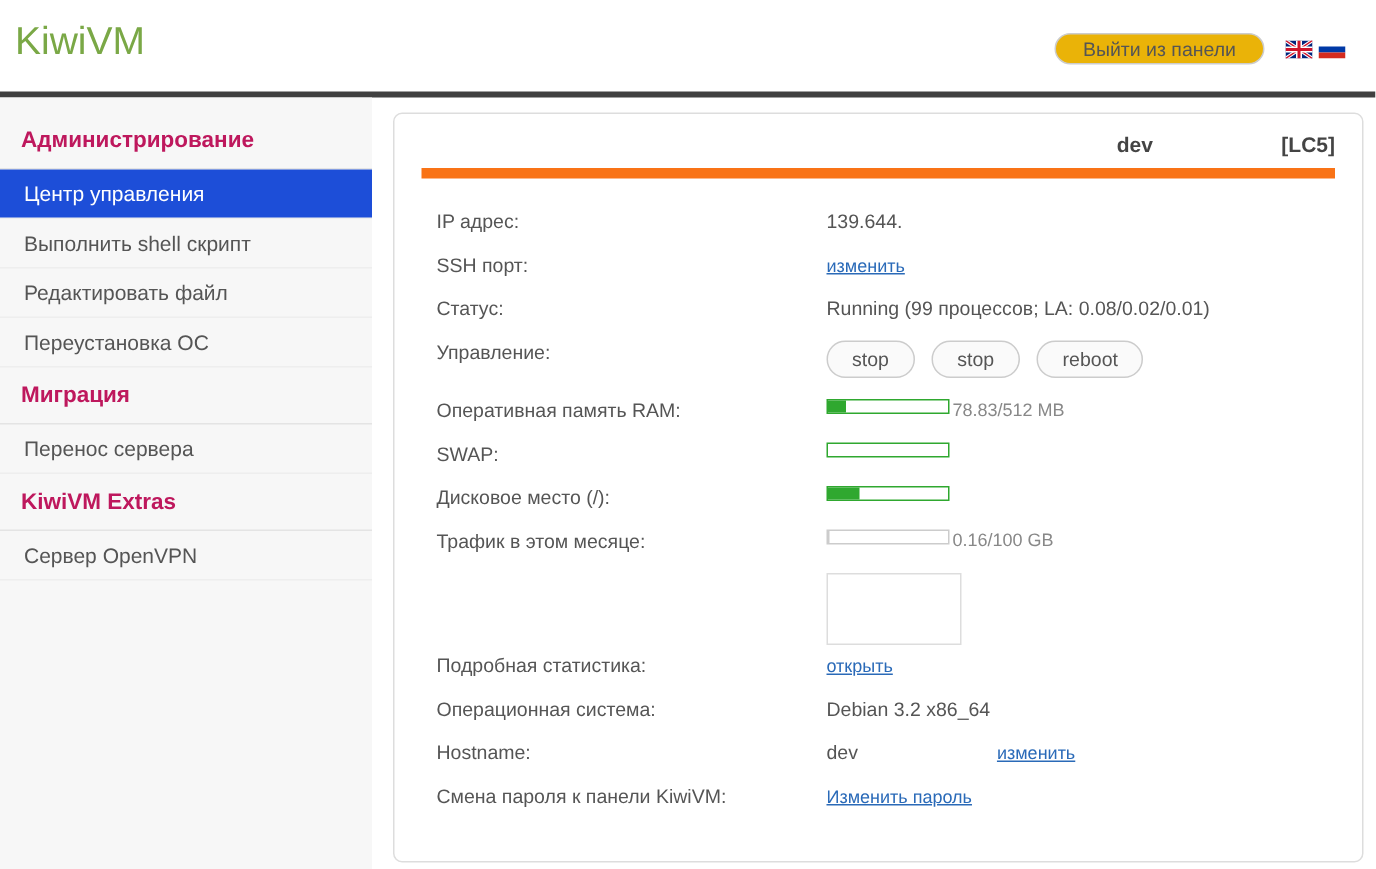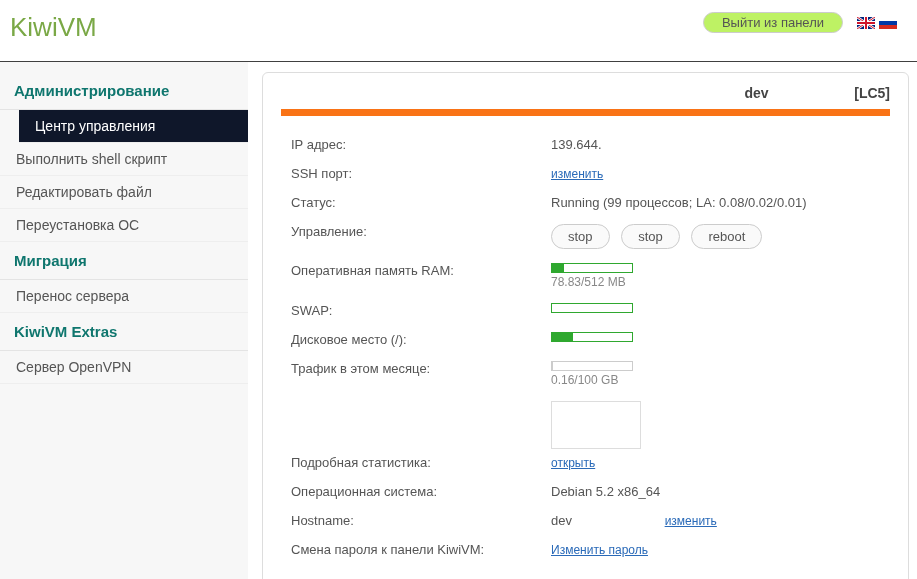--- a/index.html
+++ b/index.html
@@ -5,75 +5,74 @@
   * { box-sizing: border-box; margin: 0; padding: 0; }
   body {
     font-family: Verdana, Arial, sans-serif;
     font-size: 13px;
     color: #555;
     background: #fff;
     width: 917px;
   }
   .header {
     display: flex;
-    align-items: flex-start;
+    align-items: flex-end;
     justify-content: space-between;
     padding: 12px 20px 18px 10px;
-    border-bottom: 1px solid #404040;
+    border-bottom: 4px solid #404040;
     gap: 34px;
   }
   .brand {
     font-size: 26px;
     font-weight: 300;
     color: #7aa846;
     font-family: "Trebuchet MS", Verdana, sans-serif;
   }
   .header-right {
     display: flex;
     align-items: center;
     gap: 14px;
   }
   .logout-btn {
     border: 1px solid #ccc;
     border-radius: 16px;
     padding: 2px 18px;
-    background: #bef264;
+    background: #eab308;
     font-size: 13px;
     color: #555;
     cursor: pointer;
   }
   .flags { display: flex; gap: 4px; align-items: center; }
   .flag { width: 18px; height: 12px; display: inline-block; cursor: pointer; }
 
   .content { display: flex; }
   .sidebar {
     width: 248px;
     background: #f7f7f7;
     flex-shrink: 0;
     padding-top: 10px;
   }
   .side-group-title {
     font-size: 15px;
     font-weight: bold;
-    color: #0f766e;
+    color: #be185d;
     padding: 10px 14px 10px 14px;
     border-bottom: 1px solid #e4e4e4;
   }
   .side-item {
     display: block;
     padding: 8px 16px;
     color: #555;
     font-size: 14px;
     border-bottom: 1px solid #eee;
     cursor: pointer;
   }
   .side-item.active {
-    background: #0f172a;
+    background: #1d4ed8;
     color: #fff;
-    margin-left: 19px;
   }
 
   .main {
     flex: 1;
     padding: 10px 8px 10px 14px;
   }
   .panel {
     border: 1px solid #ddd;
     border-radius: 6px;
     padding: 12px 18px 20px 18px;
@@ -104,21 +103,21 @@
   .ctrl-btn {
     border: 1px solid #ccc;
     border-radius: 14px;
     background: #fafafa;
     padding: 4px 16px;
     font-size: 13px;
     color: #555;
     cursor: pointer;
     margin-right: 8px;
   }
-  .bar-wrap { display: flex; flex-direction: column; gap: 2px; }
+  .bar-wrap { display: flex; flex-direction: row; gap: 2px; }
   .bar {
     width: 82px;
     height: 10px;
     border: 1px solid #2fa82f;
     position: relative;
     background: #fff;
   }
   .bar-fill {
     position: absolute; left: 0; top: 0; bottom: 0;
     background: #2fa82f;
@@ -248,21 +247,21 @@
       <div class="row" style="align-items:flex-end;">
         <div class="label">Подробная статистика:</div>
         <div class="value">
           <div class="stat-box"></div>
           <span class="link">открыть</span>
         </div>
       </div>
 
       <div class="row">
         <div class="label">Операционная система:</div>
-        <div class="value">Debian 5.2 x86_64</div>
+        <div class="value">Debian 3.2 x86_64</div>
       </div>
 
       <div class="row">
         <div class="label">Hostname:</div>
         <div class="value">
           <span style="display:inline-block; width:110px;">dev</span>
           <span class="link">изменить</span>
         </div>
       </div>
 

